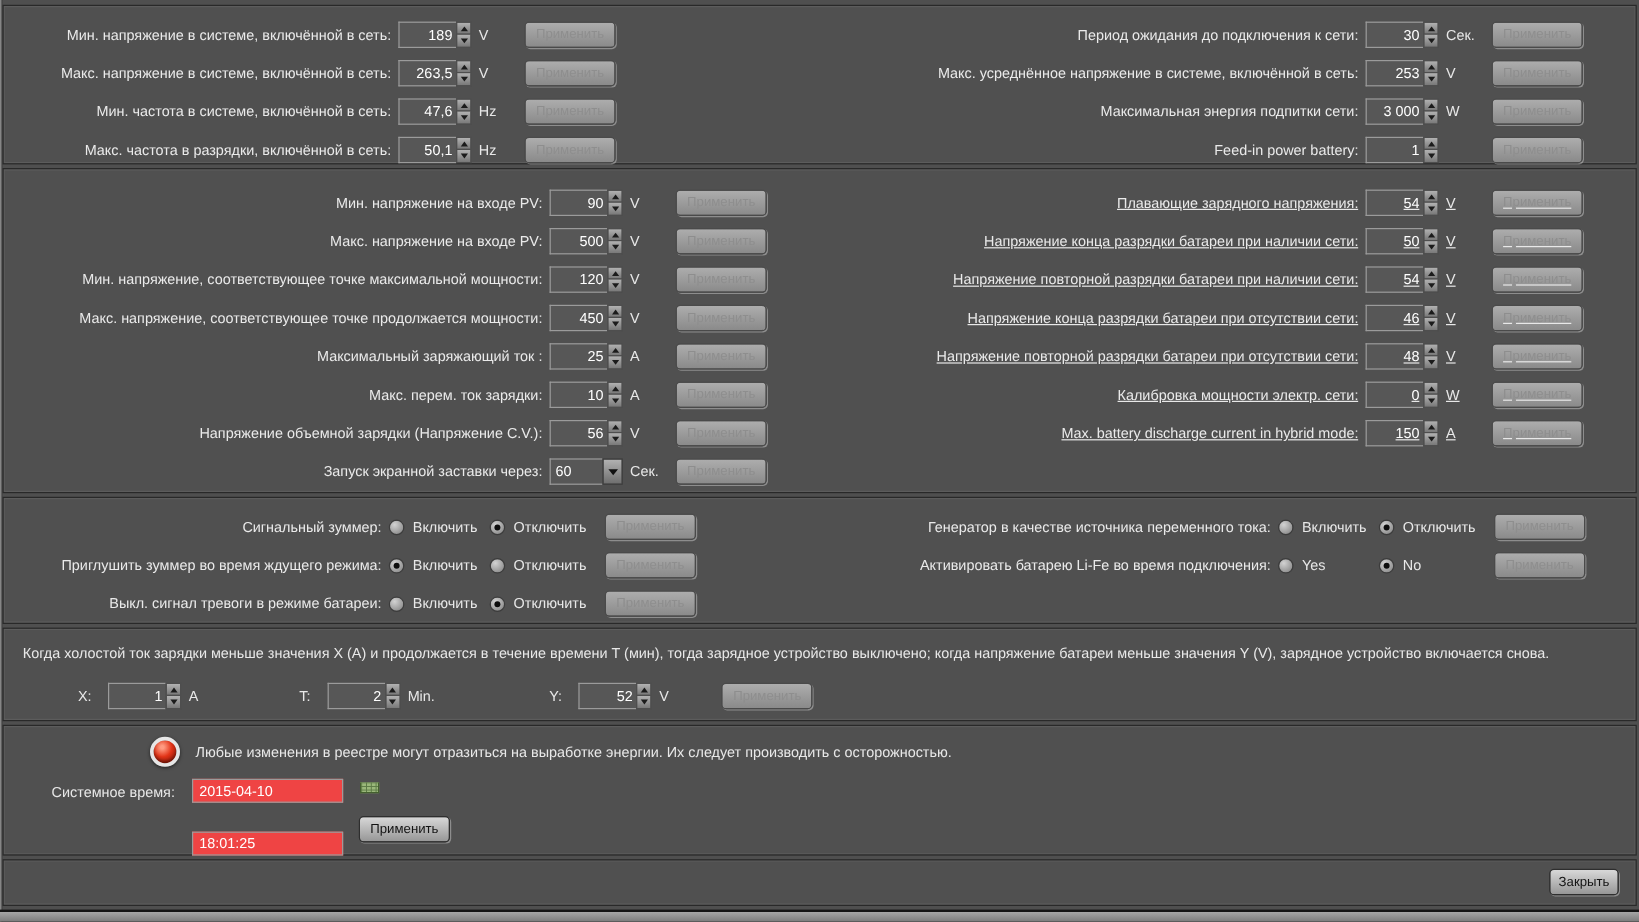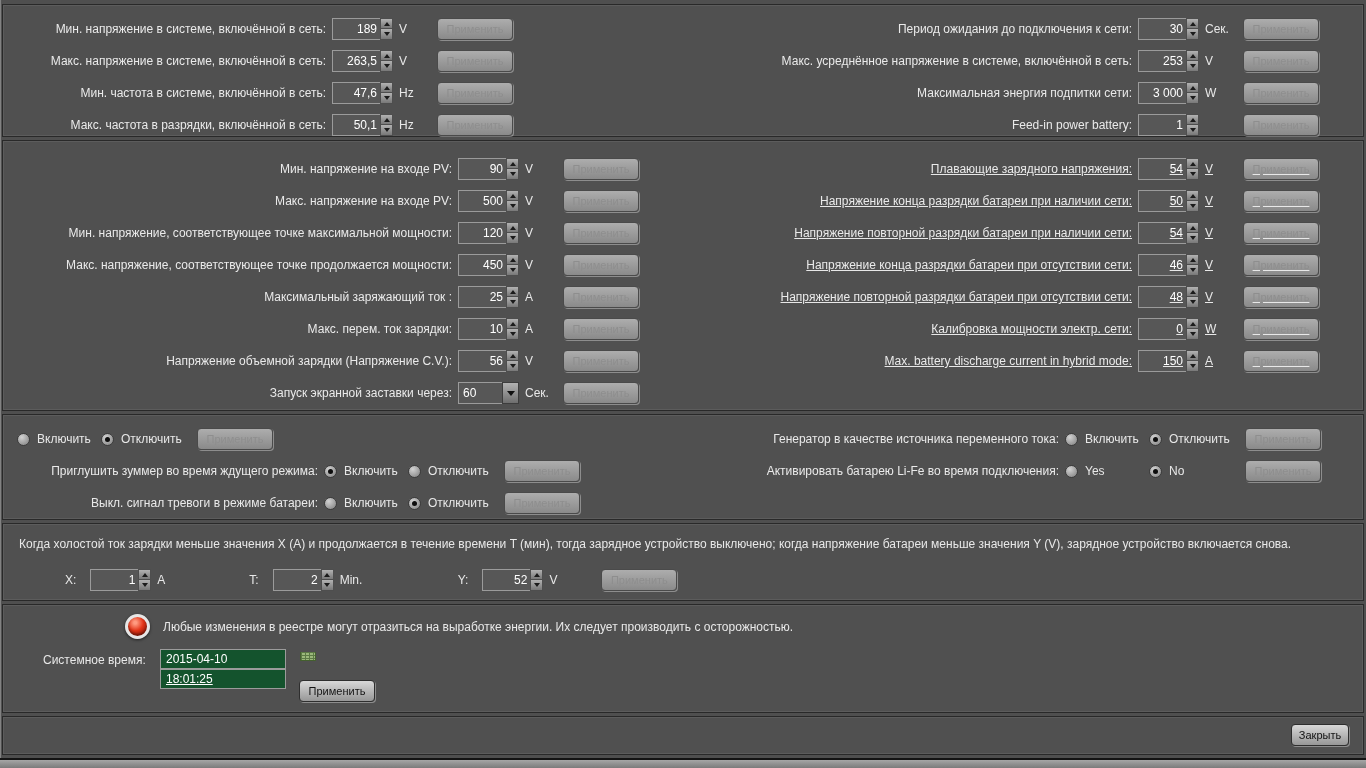--- a/index.html
+++ b/index.html
@@ -100,25 +100,25 @@
   .fields-row .btn { margin-left:26px; }
 
   
   .warn-row { position:absolute; left:122px; top:9px; display:flex; align-items:center; }
   .led { width:25px; height:25px; border-radius:50%; flex:0 0 auto;
     background:radial-gradient(circle at 38% 30%, #ff9a80 8%, #e23418 45%, #8c1404 90%);
     border:3px solid #e6e6e6; box-shadow:0 1px 3px rgba(0,0,0,0.6), inset 0 -2px 3px rgba(0,0,0,0.4);
     margin-right:13px; }
   .warn-text { white-space:nowrap; }
   .sys-label { position:absolute; left:40px; top:48px; }
-  .txtfield { position:absolute; width:126px; height:20px; background:#14532d;
+  .txtfield { position:absolute; width:126px; height:20px; background:#ef4444;
     border:1px solid #9b9b9b; color:#fff; font-family:"Liberation Sans",sans-serif;
     font-size:12px; padding-left:5px; }
   .date-field { left:157px; top:44px; }
-  .time-field { left:157px; top:64px;text-decoration:underline; }
+  .time-field { left:157px; top:88px; }
   .cal { position:absolute; left:297px; top:47px; width:16px; height:14px; cursor:default; }
   .cal-top { height:5px; background:#d2491f; border-radius:2px 2px 0 0;
     background-image:linear-gradient(90deg, transparent 3px, #fff 3px, #fff 4px, transparent 4px, transparent 10px, #fff 10px, #fff 11px, transparent 11px); }
   .cal-body { height:9px; background:#9ab87a; border:1px solid #44602f; border-top:none;
     background-image:linear-gradient(#5c7a45 1px, transparent 1px), linear-gradient(90deg, #5c7a45 1px, transparent 1px);
     background-size:4px 3px; }
   .p5 .btn { position:absolute; left:296px; top:75px; margin:0; }
 
   
   .p6 .btn { position:absolute; right:14px; top:7px; min-width:58px; margin:0; }
@@ -501,20 +501,21 @@
         </span>
       <span class="unit">A</span>
       <button class="btn">Применить</button>
     </div>
   </div>
 </div>
 
 <div class="panel p3">
   <div class="col col-l">
     <div class="row">
+      <span class="lbl">Сигнальный зуммер:</span>
       <span class="rgroup">
         <span class="radio-opt">
             <span class="radio"></span>
             <span class="radio-label">Включить</span>
           </span>
         <span class="radio-opt">
             <span class="radio checked"></span>
             <span class="radio-label">Отключить</span>
           </span>
       </span>

